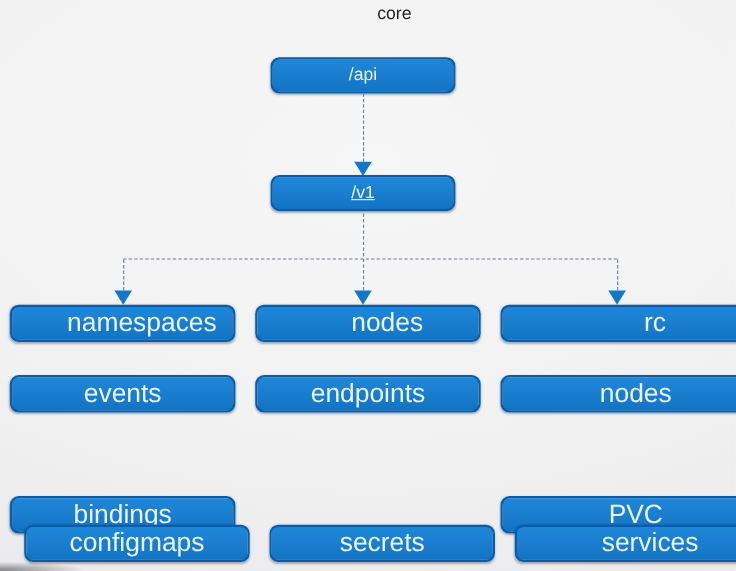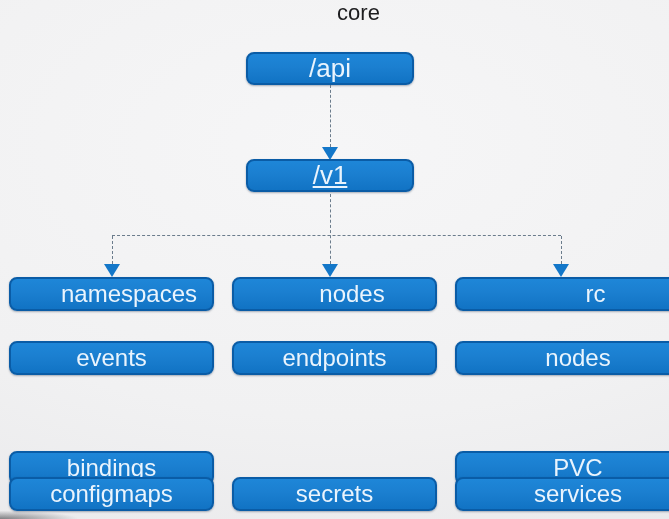--- a/index.html
+++ b/index.html
@@ -18,49 +18,49 @@
     left: 0; bottom: 0;
     width: 140px; height: 10px;
     background: radial-gradient(80% 120% at 0% 100%, rgba(40,40,45,0.55) 0%, rgba(40,40,45,0) 70%);
     pointer-events: none;
   }
 
   .diagram-title {
     position: absolute;
     top: -1px; left: 0; right: 0;
     text-align: center;
-    font-size: 22px;
+    font-size: 16px;
     line-height: 27px;
     color: #1d1d1f;
     padding-left: 48px;
   }
 
   .node {
     position: absolute;
     box-sizing: border-box;
     background: linear-gradient(180deg, #1e86d8 0%, #1b7fd0 45%, #1173c4 100%);
     border: 2px solid #0a5ca6;
     border-radius: 8px;
     color: #eaf4fd;
     display: flex;
     align-items: center;
     justify-content: center;
     box-shadow: 0 1px 2px rgba(20,40,70,0.35);
   }
-  .top-node { left: 246px; width: 168px; height: 33px; font-size: 26px; }
+  .top-node { left: 246px; width: 168px; height: 33px; font-size: 16px; }
   .cell { height: 34px; font-size: 24px; }
 
   
   .c1 { left: 9px;   width: 205px; }
   .c2 { left: 232px; width: 205px; }
   .c3 { left: 455px; width: 246px; text-align: right; }
   .r1 { top: 277px; padding-left: 35px; }
   .r2 { top: 341px; }
   .r3 { top: 411px; margin-top: 40px; }
-  .r4 { top: 477px; }
+  .r4 { top: 477px; margin-left: 13px; }
 
   
   .vline {
     position: absolute;
     width: 0;
     border-left: 1px dashed #6b7c8c;
   }
   .hline {
     position: absolute;
     height: 0;

